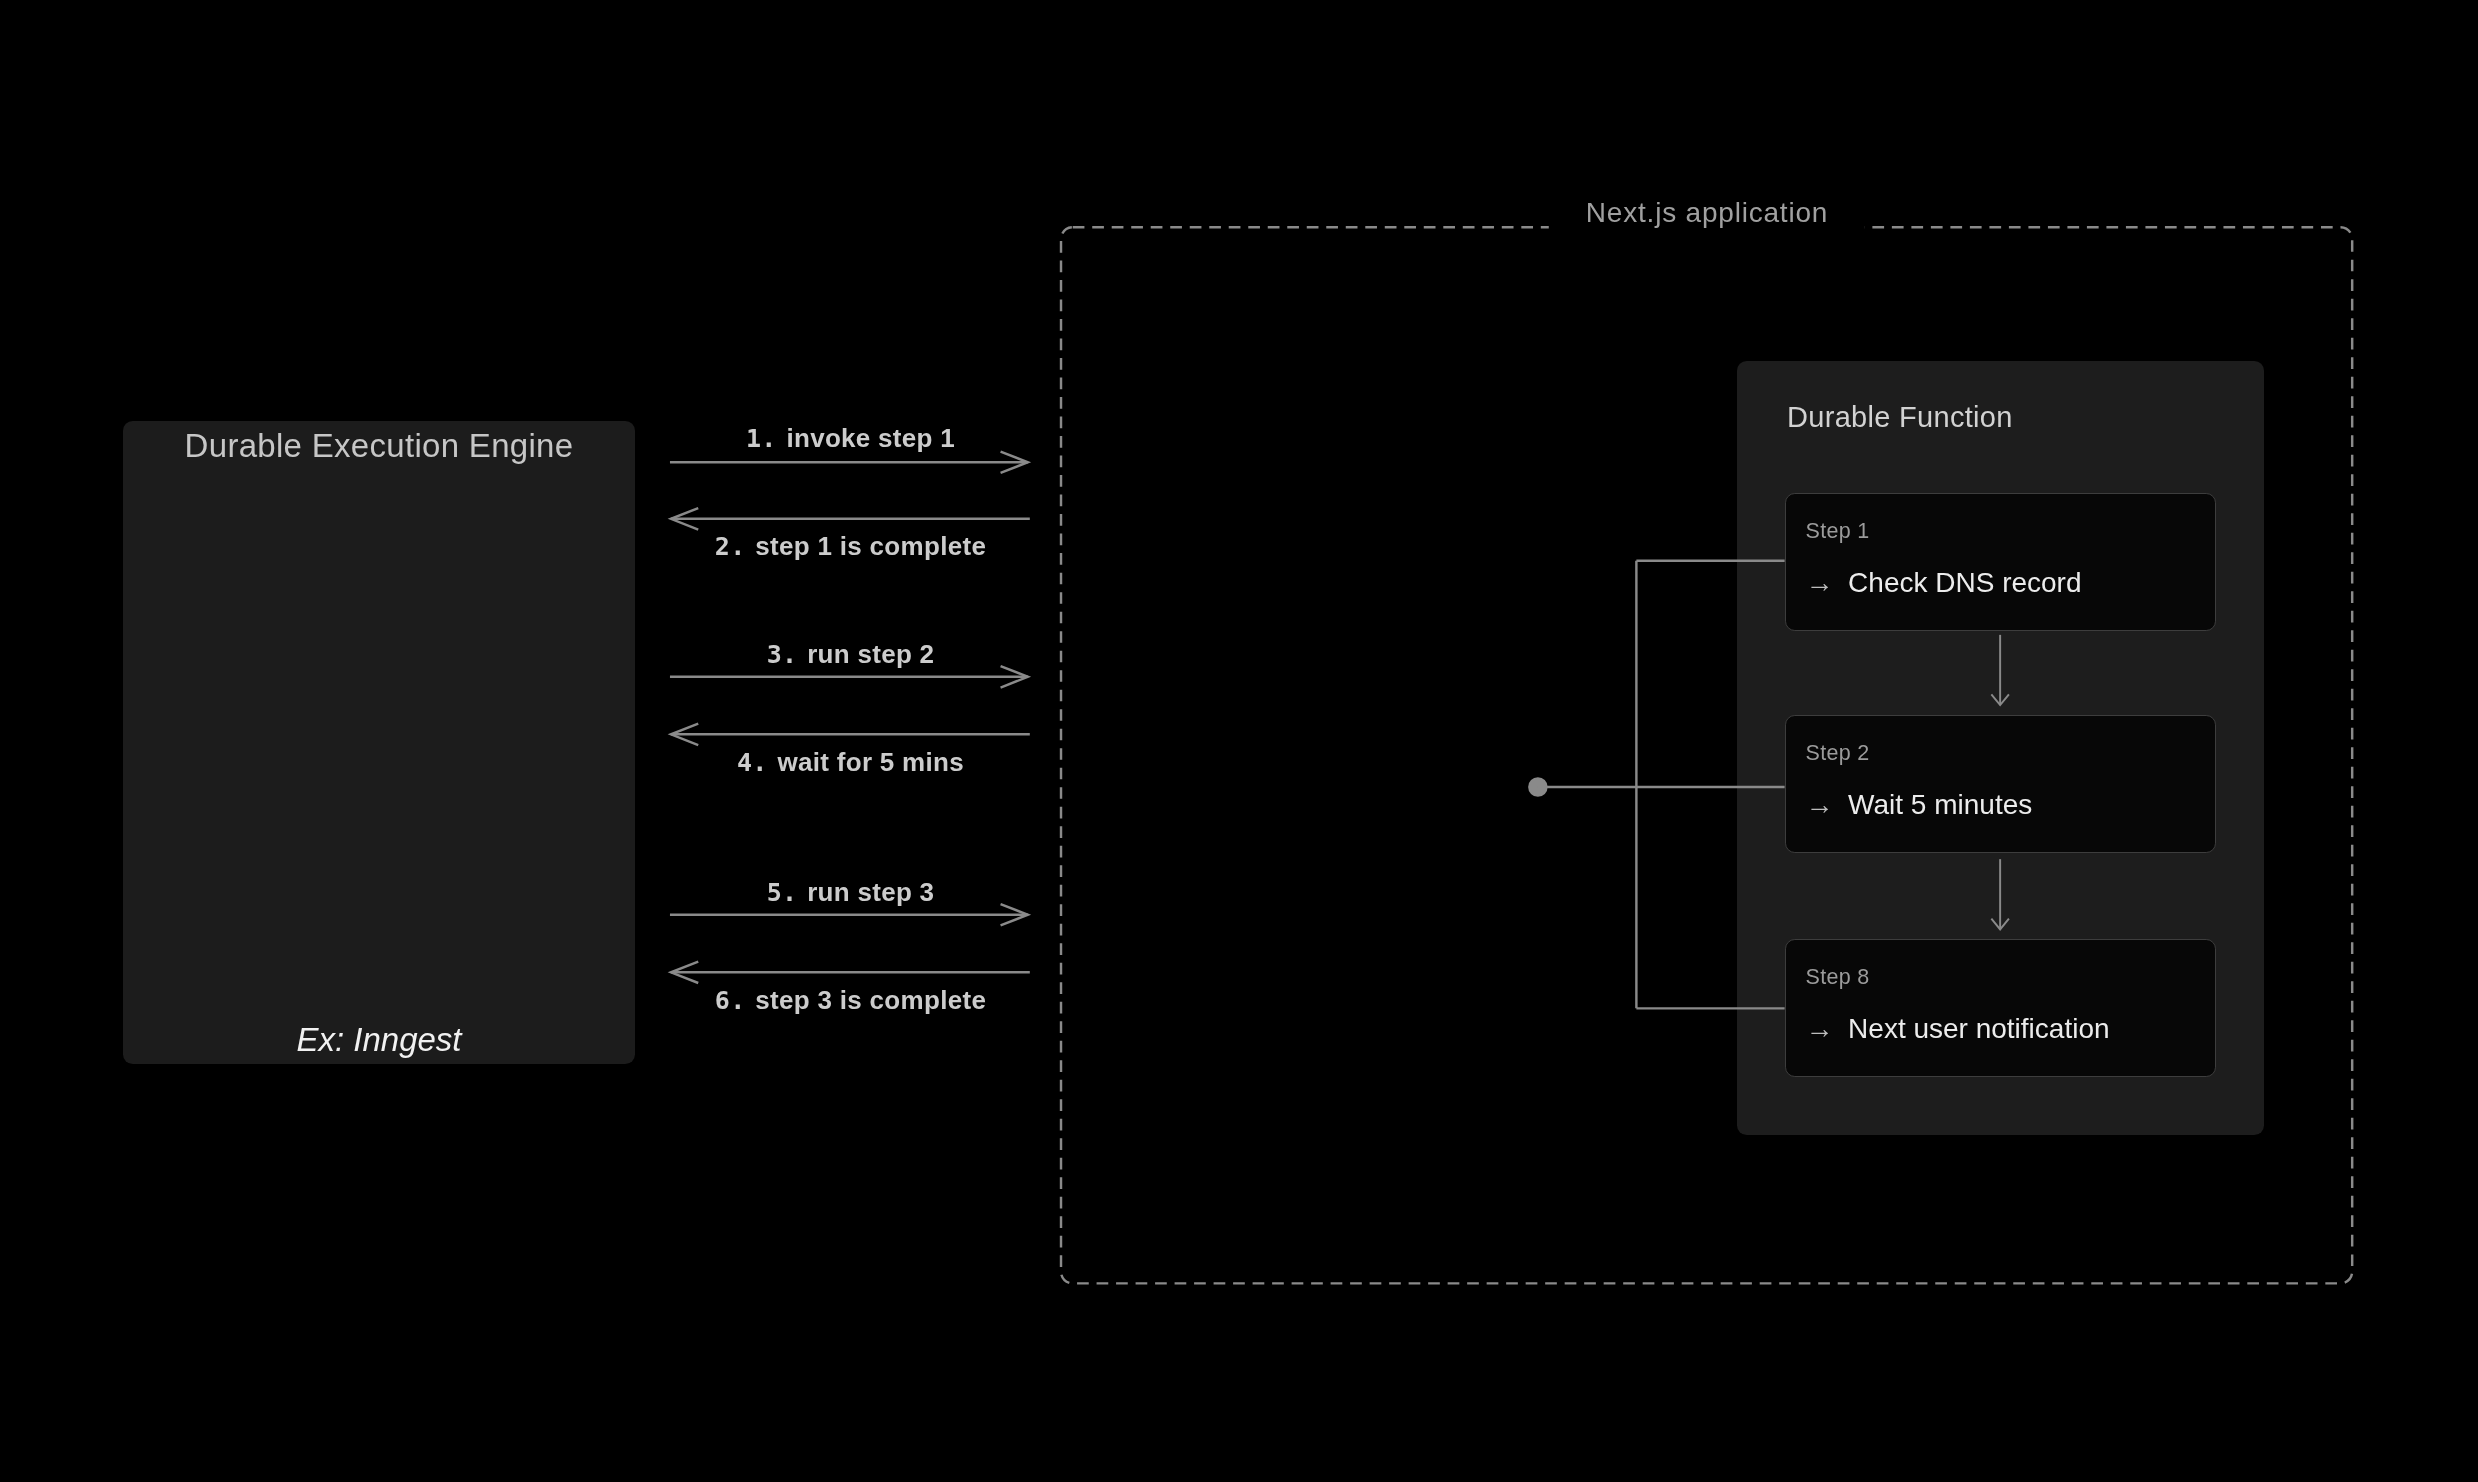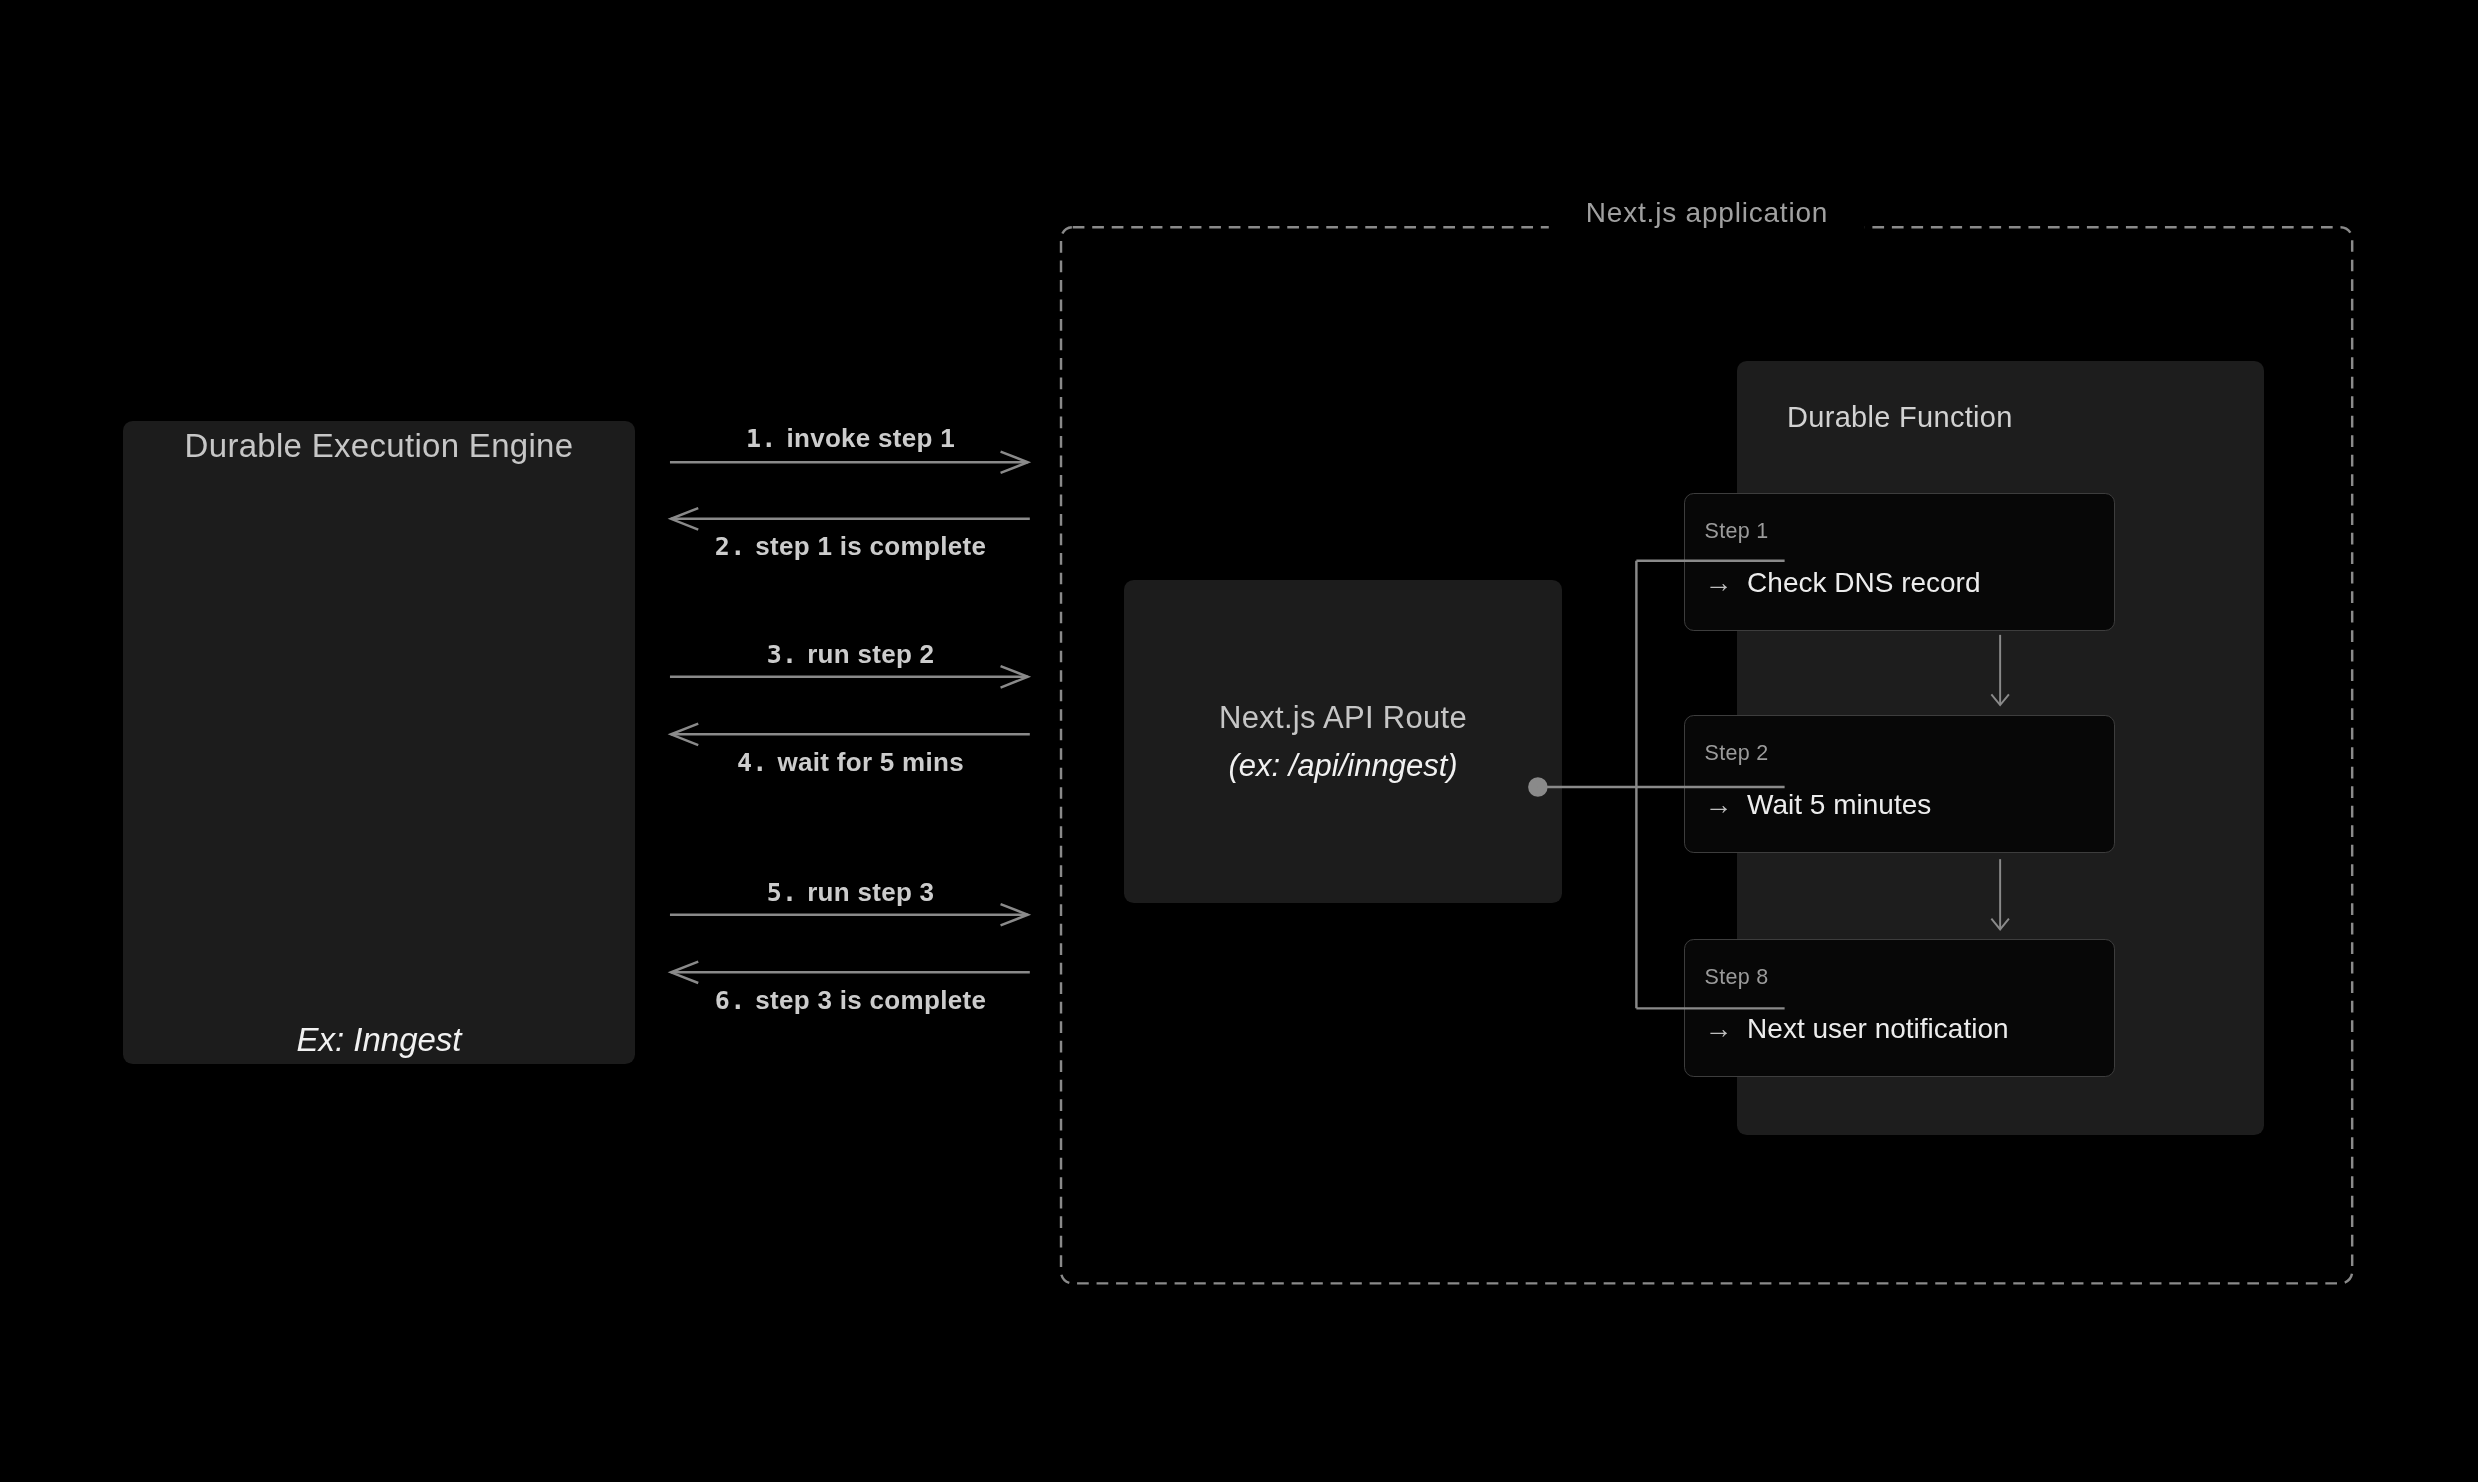--- a/index.html
+++ b/index.html
@@ -45,21 +45,21 @@
   .api-box .line1{font-size:31px;line-height:48px;color:var(--heading_text);letter-spacing:0.3px;}
   .api-box .line2{font-size:31px;line-height:48px;color:var(--emphasis_text);font-style:italic;}
 
   .df-panel{
     position:absolute;left:1737px;top:361px;width:527px;height:774px;z-index:1;
     background:var(--panel_fill);border-radius:9.8px;
   }
   .df-title{position:absolute;left:50px;top:40px;font-size:29px;color:var(--panel_title_text);letter-spacing:0.3px;}
 
   .step-card{
-    position:absolute;left:1684px;width:431px;height:138px;z-index:1;
+    position:absolute;left:1785px;width:431px;height:138px;z-index:1;
     background:var(--card_fill);border:1px solid var(--card_border);border-radius:9.8px;
     padding:25px 19.5px 0 19.5px;
   }
   .step-card .step-label{font-size:21.5px;line-height:25px;color:var(--muted_text);margin-bottom:21.5px;letter-spacing:0.3px;}
   .step-card .step-action{font-size:28px;line-height:33px;color:var(--step_text);display:flex;align-items:center;white-space:nowrap;}
   .step-card .step-arrow{color:var(--step_arrow);margin-right:14.6px;}
   .card-1{top:493px;} .card-2{top:715px;} .card-3{top:939px;}
 
   svg .ln{stroke:var(--line);stroke-width:2.5;fill:none;}
   svg .thin{stroke:var(--line);stroke-width:2;fill:none;}
@@ -149,24 +149,20 @@
     <span class="msg-num">5.</span>
       <span>run step 3</span>
   </div>
   <div class="msg-label" style="top:983px">
     <span class="msg-num">6.</span>
       <span>step 3 is complete</span>
   </div>
 
   <div class="app-title">Next.js application</div>
 
-  <div class="api-box">
-    <div class="line1">Next.js API Route</div>
-    <div class="line2">(ex: /api/inngest)</div>
-  </div>
 
   <div class="df-panel">
     <div class="df-title">Durable Function</div>
   </div>
 
   <div class="step-card card-1">
     <div class="step-label">Step 1</div>
     <div class="step-action">
       <span class="step-arrow">→</span>
       <span>Check DNS record</span>

